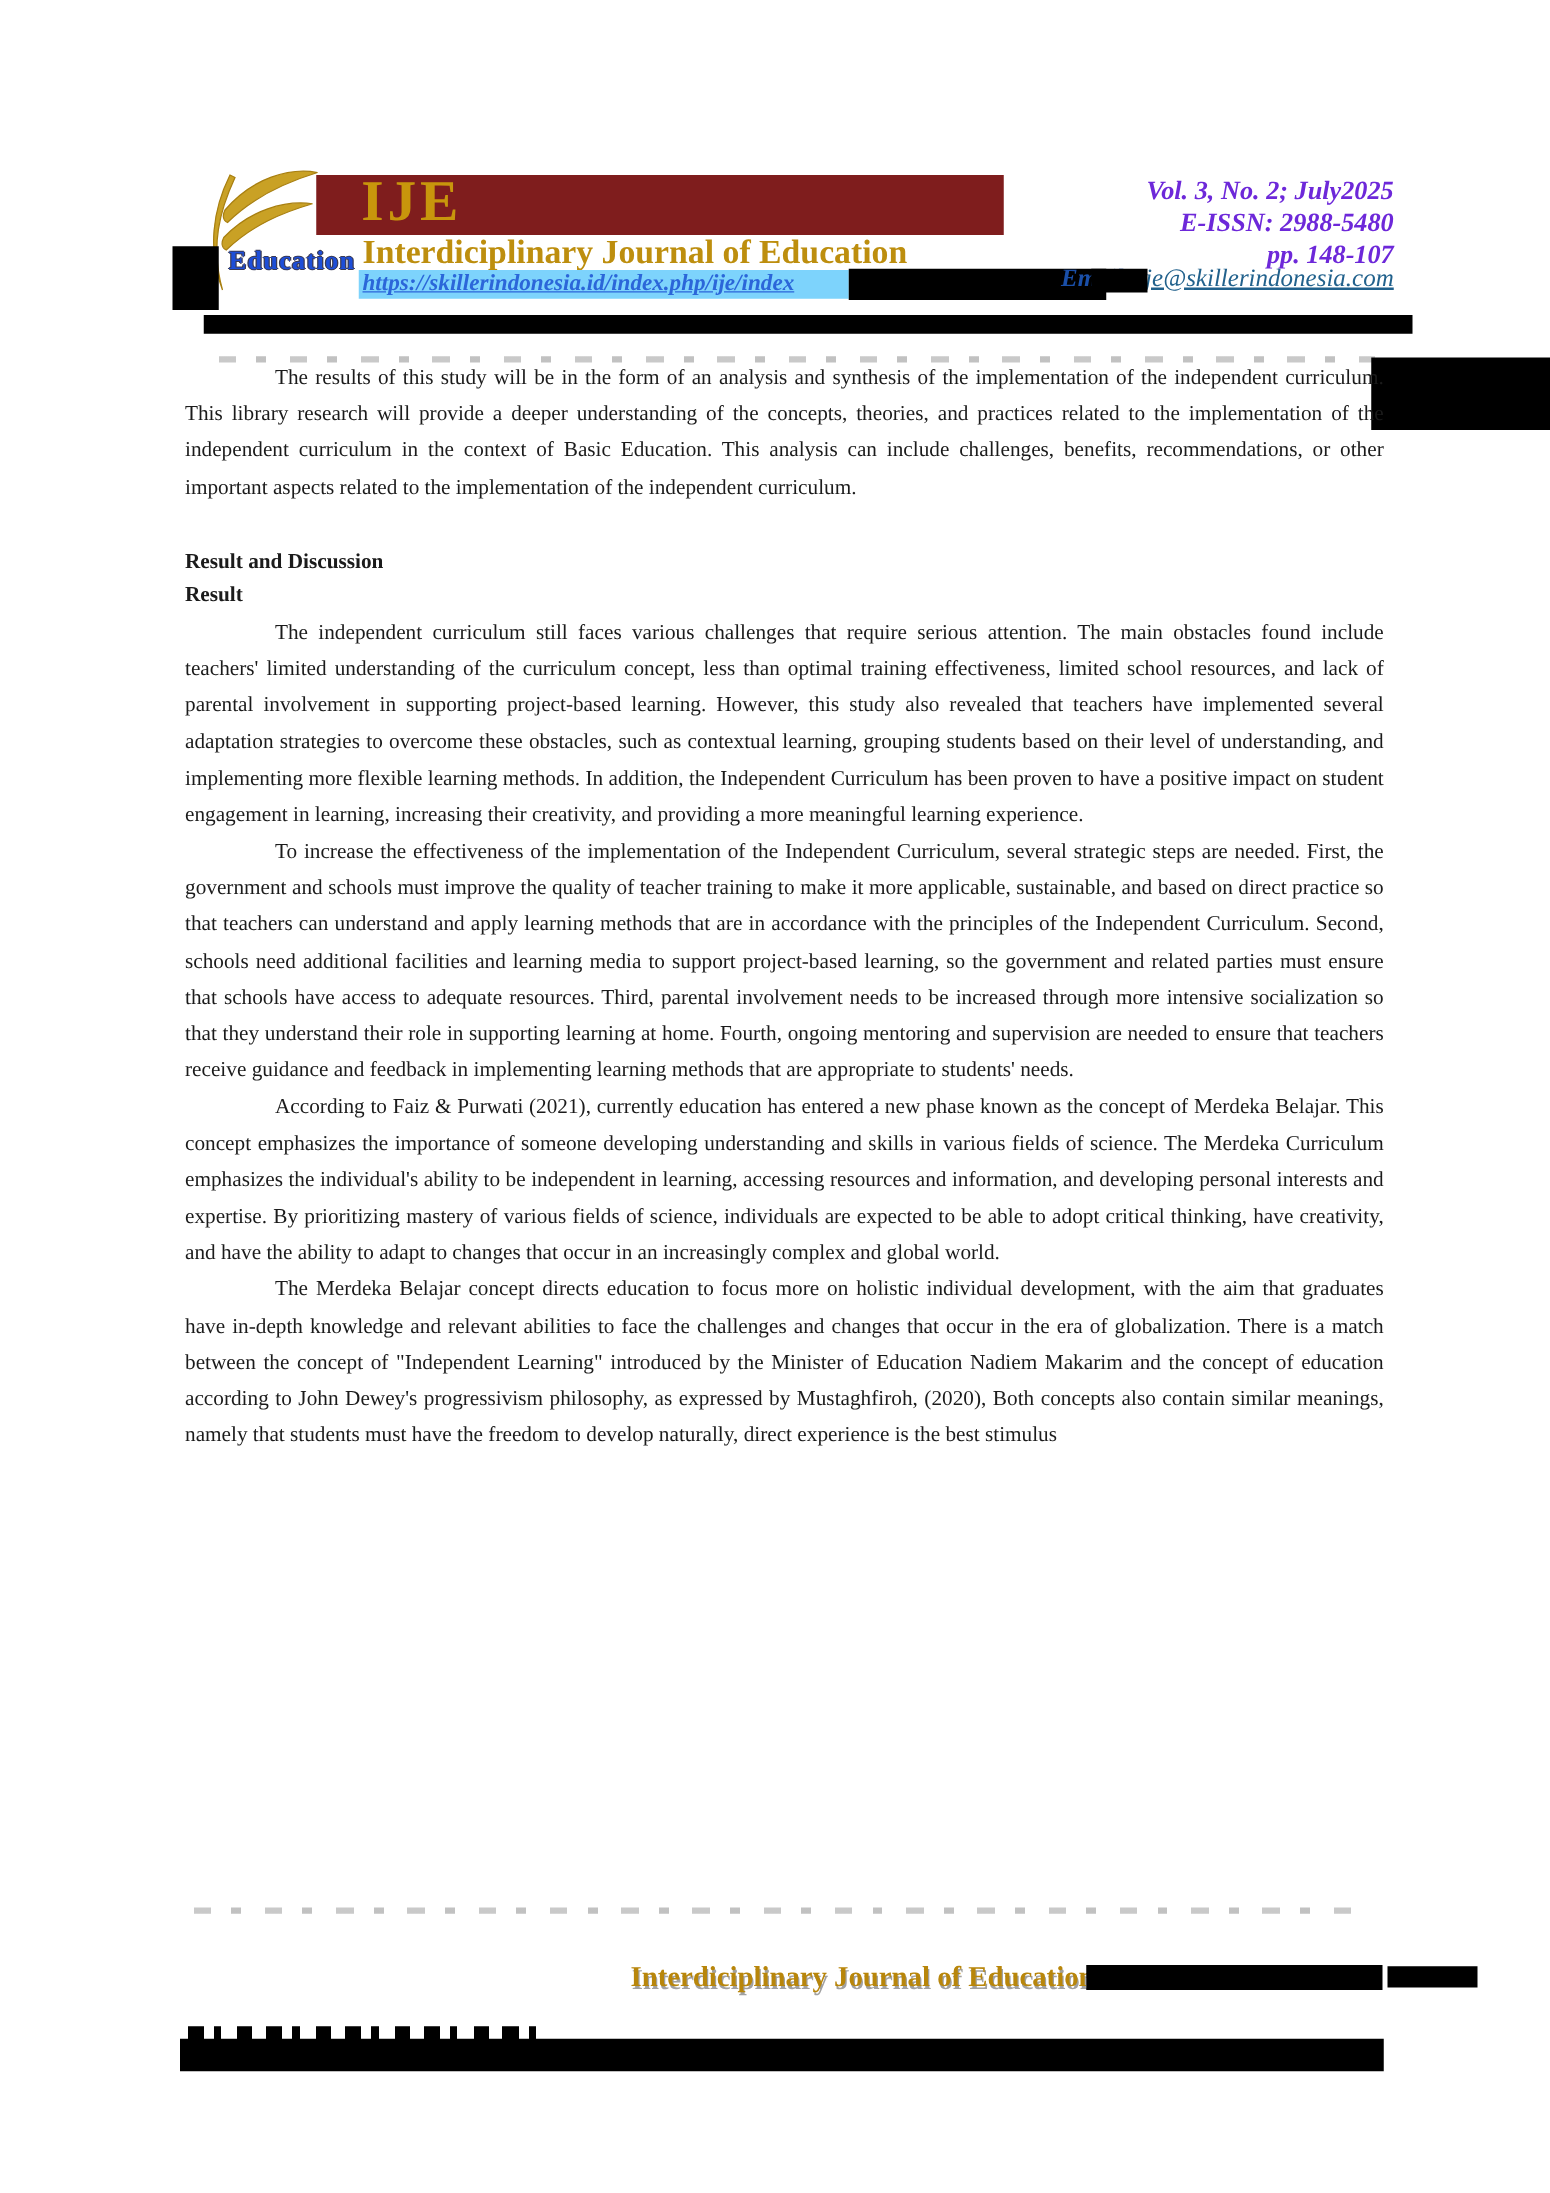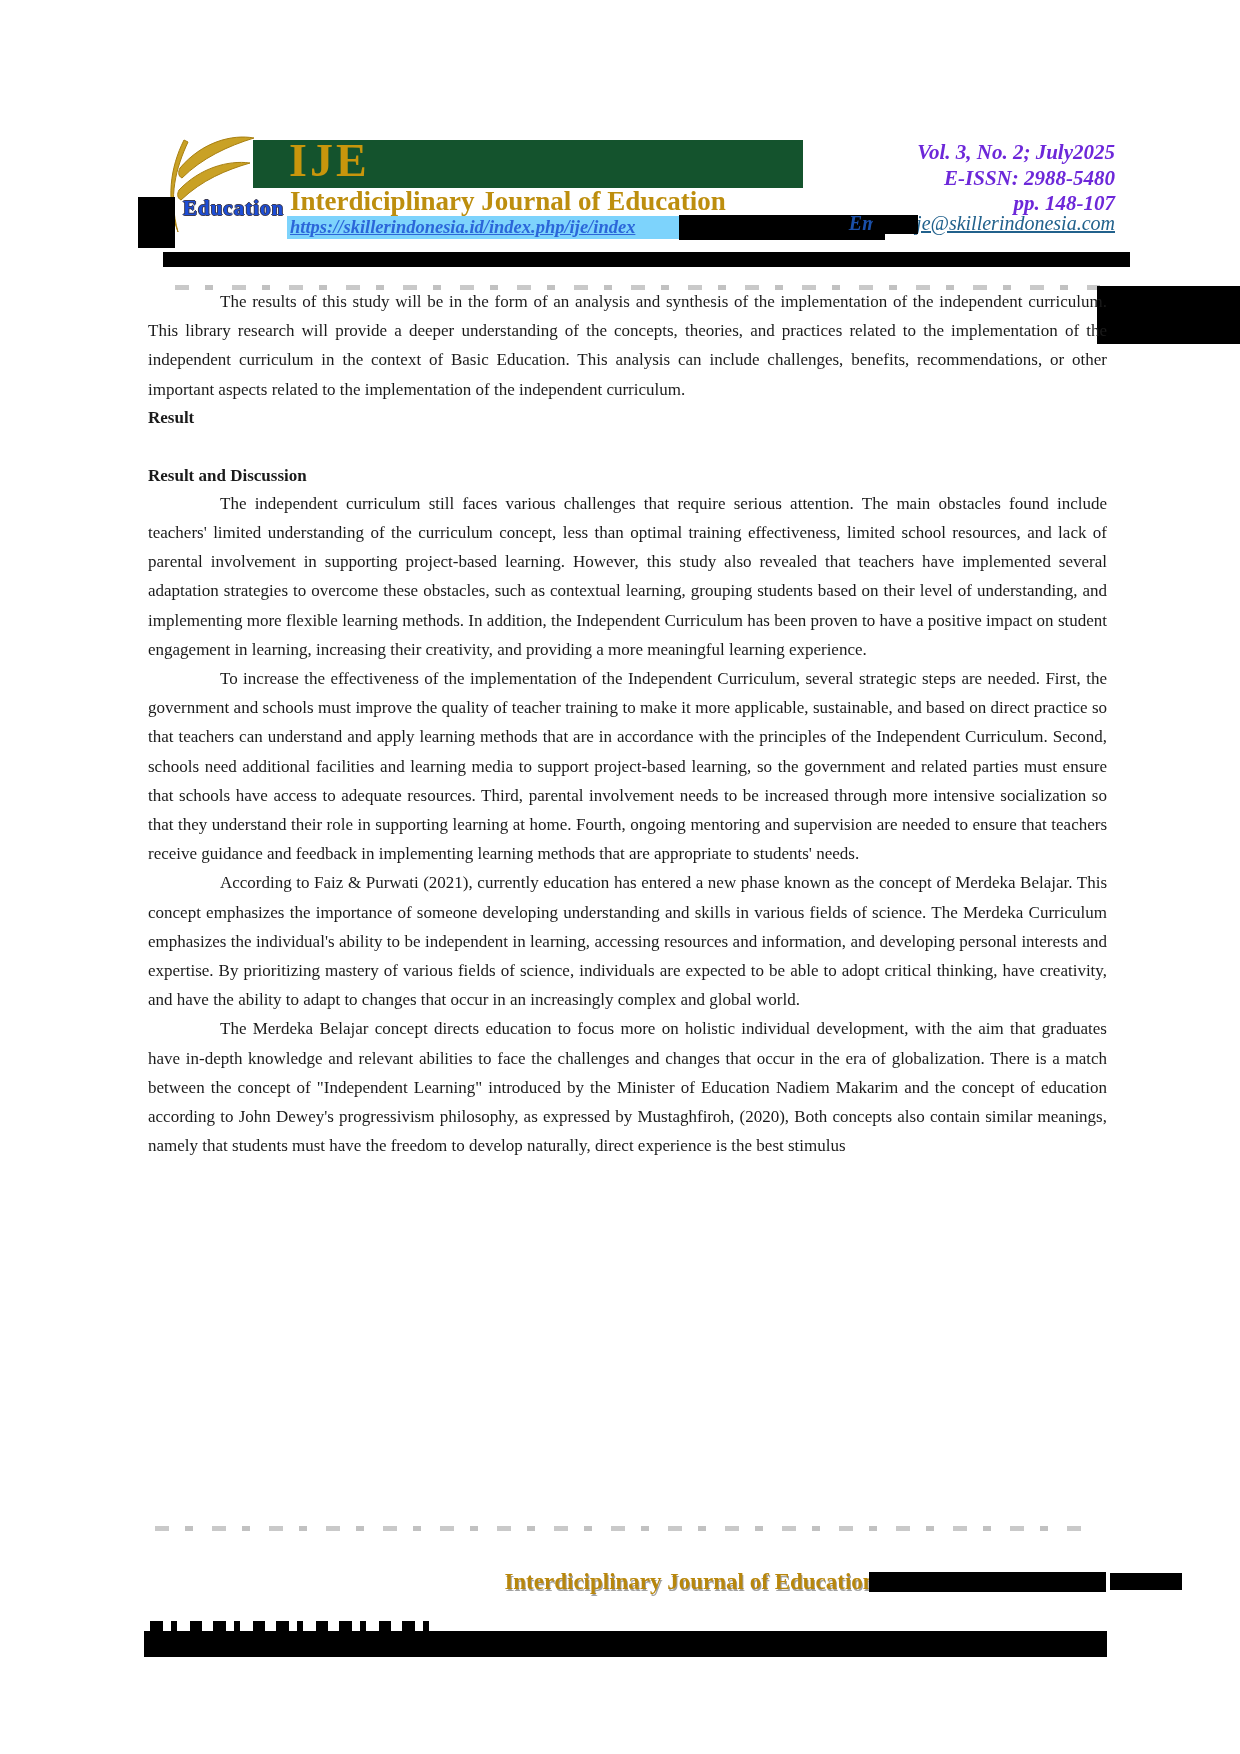--- a/index.html
+++ b/index.html
@@ -1,21 +1,21 @@
 <!DOCTYPE html>
 <html><head>
 <meta charset="utf-8">
 <style>
   html,body{margin:0;padding:0;background:#ffffff;}
   #page{position:relative;width:1240px;height:1754px;background:#ffffff;overflow:hidden;
         font-family:"Liberation Serif", serif;}
   .abs{position:absolute;}
   .redact{position:absolute;background:#000000;}
   
-  #ije-band{position:absolute;left:253px;top:140px;width:550px;height:48px;background:#14532d;}
+  #ije-band{position:absolute;left:253px;top:140px;width:550px;height:48px;background:#7f1d1d;}
   #ije-acronym{position:absolute;left:36px;top:-6px;font-size:46px;font-weight:bold;
        letter-spacing:3px;color:#C8960C;font-family:"Liberation Serif",serif;}
   #journal-title{position:absolute;left:290px;top:186px;font-size:27px;font-weight:bold;
        color:#BD8E0E;white-space:nowrap;font-family:"Liberation Serif",serif;}
   #url-box{position:absolute;left:287px;top:216px;width:392px;height:23px;background:#7dd3fc;
        display:flex;align-items:center;padding-left:3px;box-sizing:border-box;}
   #journal-url{font-size:18.5px;font-weight:bold;font-style:italic;color:#2B66D9;
        text-decoration:underline;white-space:nowrap;}
   .hdr-right{position:absolute;left:820px;width:295px;text-align:right;font-size:21px;
        font-weight:bold;font-style:italic;color:#6d28d9;white-space:nowrap;}
@@ -81,22 +81,22 @@
   </div>
   <div class="redact" style="left:873px;top:215px;width:45px;height:19px;"></div>
 
   <div class="redact" style="left:163px;top:252px;width:967px;height:15px;"></div>
 
   <div class="artifact" style="left:175px;top:285px;width:925px;"></div>
   <div class="redact" style="left:1097px;top:286px;width:143px;height:58px;"></div>
 
   <div id="body-text">
     <p>The results of this study will be in the form of an analysis and synthesis of the implementation of the independent curriculum. This library research will provide a deeper understanding of the concepts, theories, and practices related to the implementation of the independent curriculum in the context of Basic Education. This analysis can include challenges, benefits, recommendations, or other important aspects related to the implementation of the independent curriculum.</p>
+    <div id="section-heading">Result and Discussion</div>
     <div id="subsection-heading">Result</div>
-    <div id="section-heading">Result and Discussion</div>
     <p>The independent curriculum still faces various challenges that require serious attention. The main obstacles found include teachers' limited understanding of the curriculum concept, less than optimal training effectiveness, limited school resources, and lack of parental involvement in supporting project-based learning. However, this study also revealed that teachers have implemented several adaptation strategies to overcome these obstacles, such as contextual learning, grouping students based on their level of understanding, and implementing more flexible learning methods. In addition, the Independent Curriculum has been proven to have a positive impact on student engagement in learning, increasing their creativity, and providing a more meaningful learning experience.</p>
     <p>To increase the effectiveness of the implementation of the Independent Curriculum, several strategic steps are needed. First, the government and schools must improve the quality of teacher training to make it more applicable, sustainable, and based on direct practice so that teachers can understand and apply learning methods that are in accordance with the principles of the Independent Curriculum. Second, schools need additional facilities and learning media to support project-based learning, so the government and related parties must ensure that schools have access to adequate resources. Third, parental involvement needs to be increased through more intensive socialization so that they understand their role in supporting learning at home. Fourth, ongoing mentoring and supervision are needed to ensure that teachers receive guidance and feedback in implementing learning methods that are appropriate to students' needs.</p>
     <p>According to Faiz &amp; Purwati (2021), currently education has entered a new phase known as the concept of Merdeka Belajar. This concept emphasizes the importance of someone developing understanding and skills in various fields of science. The Merdeka Curriculum emphasizes the individual's ability to be independent in learning, accessing resources and information, and developing personal interests and expertise. By prioritizing mastery of various fields of science, individuals are expected to be able to adopt critical thinking, have creativity, and have the ability to adapt to changes that occur in an increasingly complex and global world.</p>
     <p>The Merdeka Belajar concept directs education to focus more on holistic individual development, with the aim that graduates have in-depth knowledge and relevant abilities to face the challenges and changes that occur in the era of globalization. There is a match between the concept of "Independent Learning" introduced by the Minister of Education Nadiem Makarim and the concept of education according to John Dewey's progressivism philosophy, as expressed by Mustaghfiroh, (2020), Both concepts also contain similar meanings, namely that students must have the freedom to develop naturally, direct experience is the best stimulus</p>
   </div>
 
   <div class="artifact" style="left:155px;top:1526px;width:940px;"></div>
 
   <div id="footer-title">Interdiciplinary Journal of Education</div>
   <div class="redact" style="left:869px;top:1572px;width:237px;height:20px;"></div>

